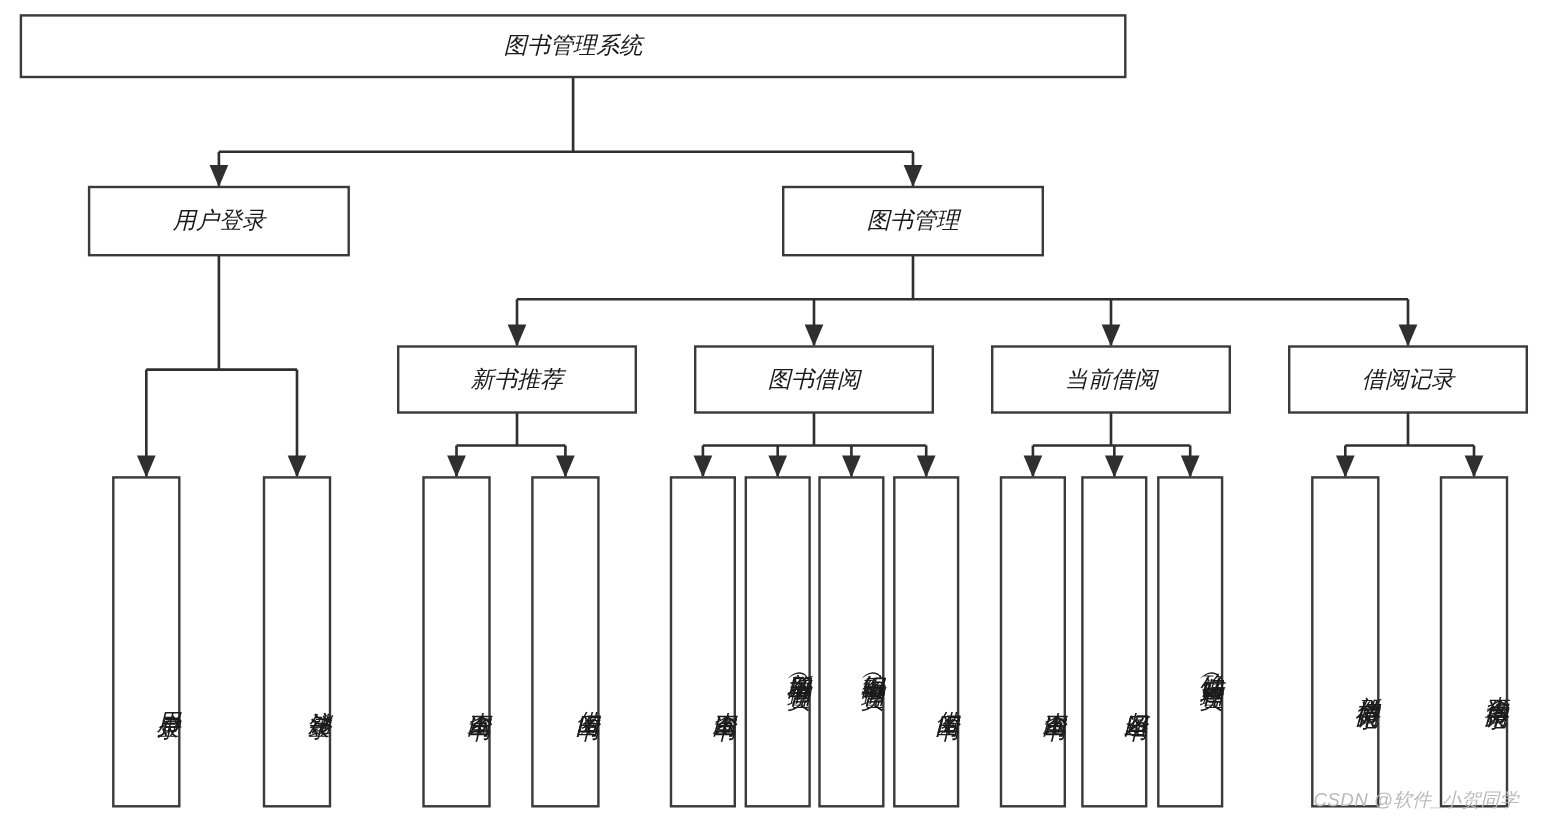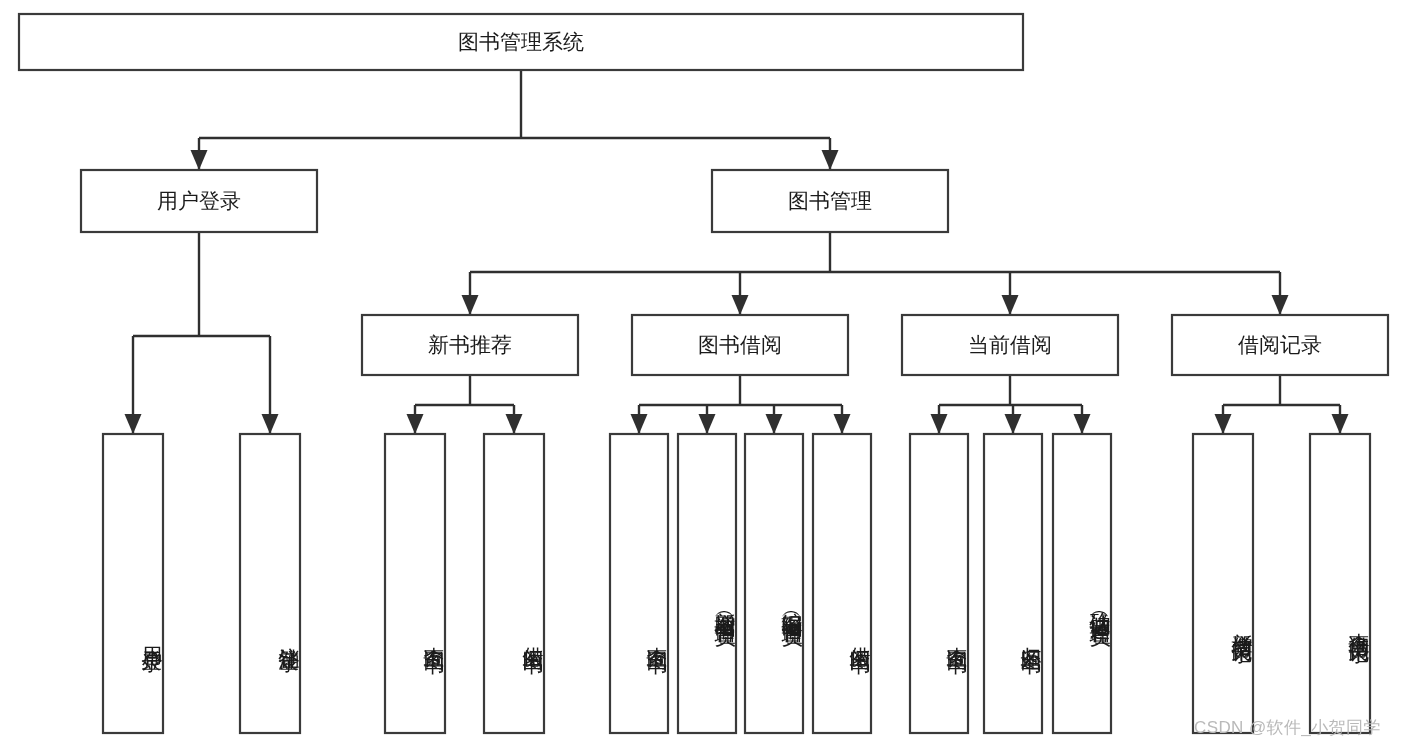--- a/index.html
+++ b/index.html
@@ -12,20 +12,21 @@
     width: 1405px;
     height: 747px;
     font-family: "Liberation Sans", "DejaVu Sans", sans-serif;
     overflow: hidden;
     position: relative;
   }
   #diagram-root {
     position: relative;
     width: 1382px;
     height: 747px;
+    font-style: italic;
   }
   svg.diagram-canvas {
     display: block;
     width: 1405px;
     height: 747px;
   }
   .node-box {
     fill: #ffffff;
     stroke: #3a3a3a;
     stroke-width: 2.2;

